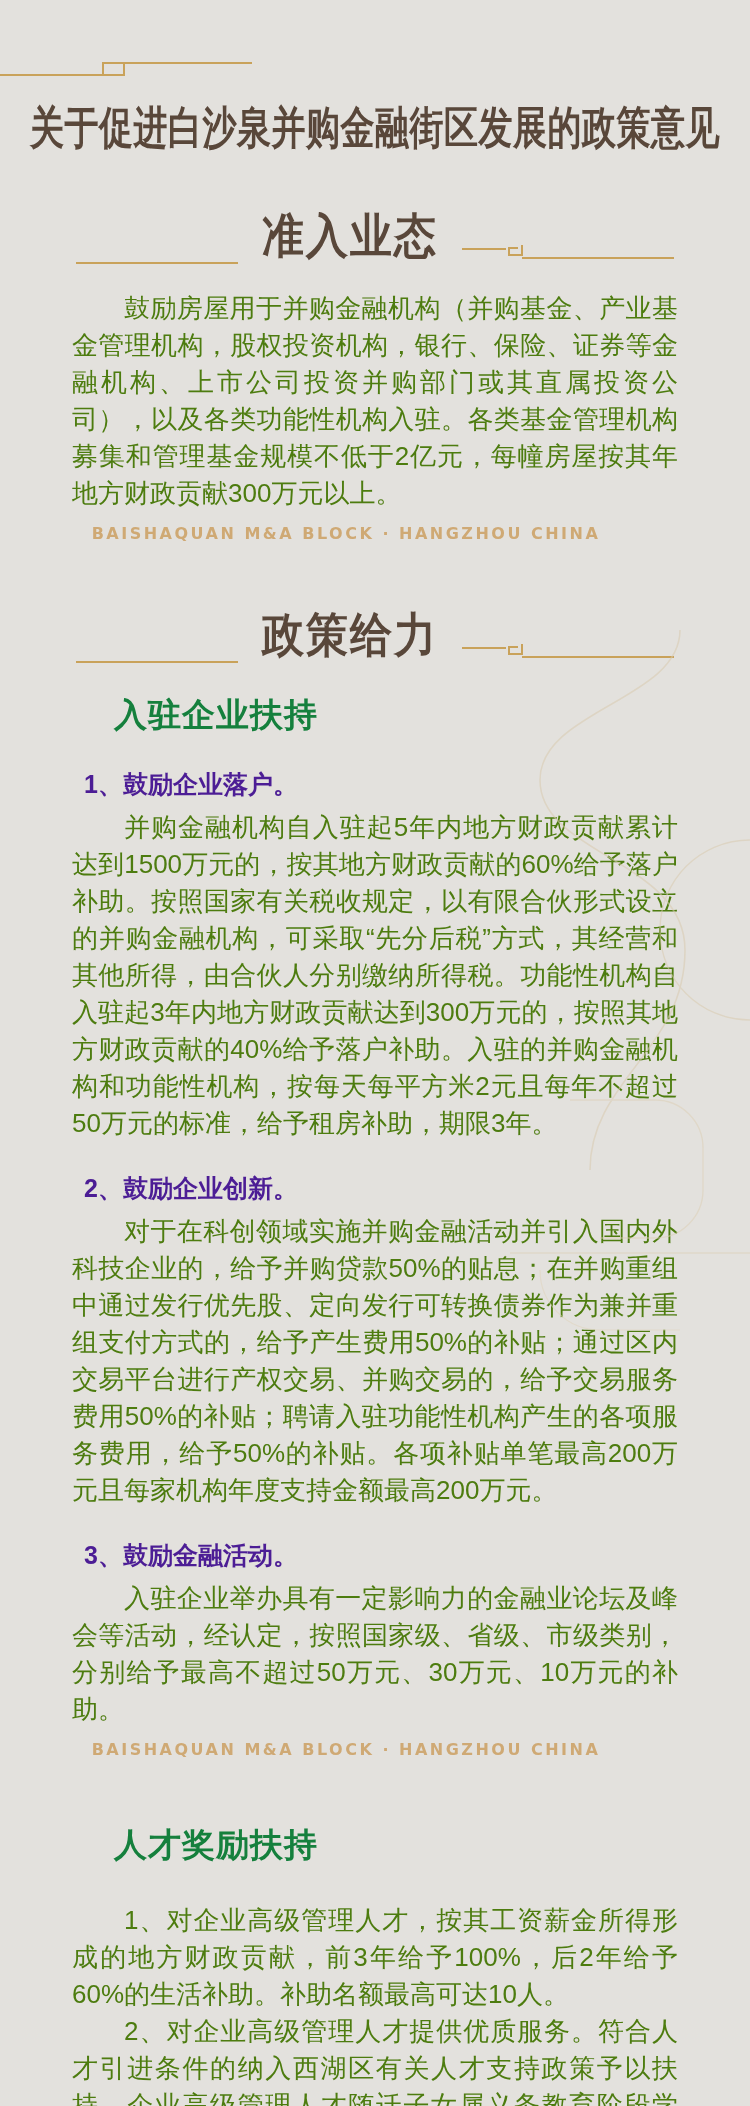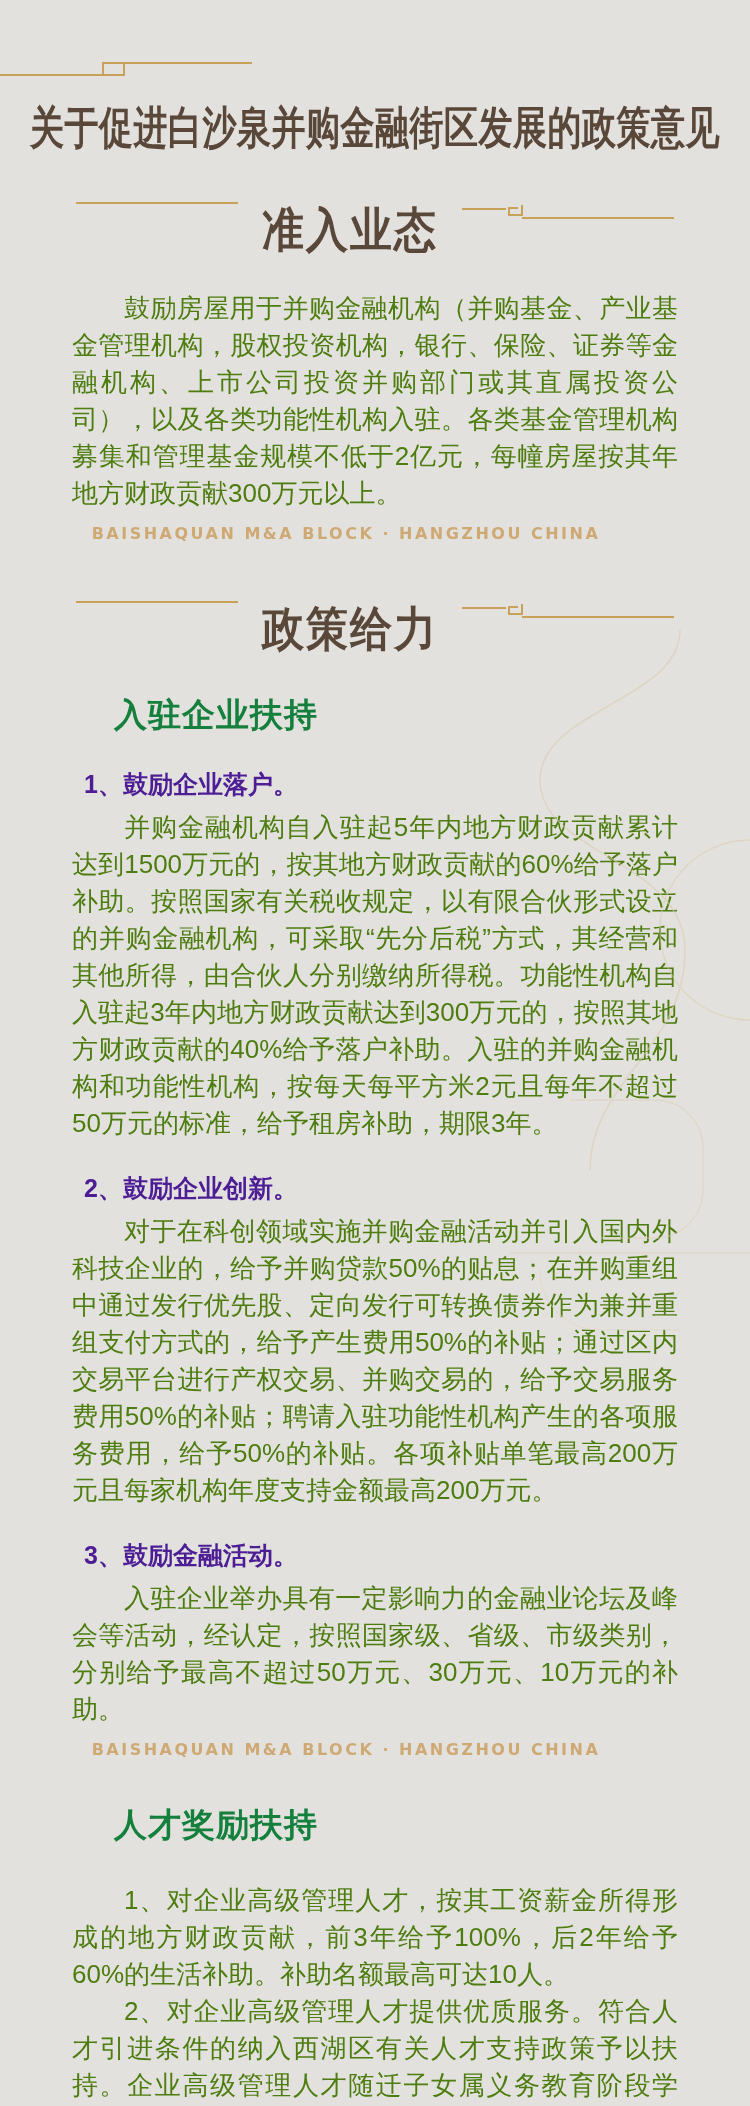--- a/index.html
+++ b/index.html
@@ -22,21 +22,21 @@
     font-size:34px;
     font-weight:900;
     letter-spacing:0.5px;
     color:#59473a;
     font-family:"DejaVu Serif",serif;
     transform:scaleY(1.32);
     transform-origin:top center;
   }
   
   .section-head{
-    display:flex;align-items:flex-start;justify-content:center;
+    display:flex;align-items:flex-end;justify-content:center;
     margin-top:58px;
     height:62px;
   }
   .section-head .txt{
     font-size:42px;font-weight:900;color:#59473a;
     font-family:"DejaVu Serif",serif;
     letter-spacing:2px;
     transform:scaleY(1.12);
     white-space:nowrap;
     padding:0 24px;
@@ -62,21 +62,21 @@
   .item-para{margin-top:8px;}
   
   .sub-title{
     margin:30px 0 0 114px;
     font-size:33px;
     font-weight:900;
     color:#15803d;
     font-family:"DejaVu Serif",serif;
     letter-spacing:1px;
   }
-  .sub-title.talent{margin-top:44px;}
+  .sub-title.talent{margin-top:64px;}
   
   .watermark{
     margin:12px 58px 0 0;
     text-align:center;
     font-size:16px;
     letter-spacing:2.5px;
     color:#cfa974;
     font-family:"DejaVu Sans",sans-serif;
     font-weight:bold;
   }

